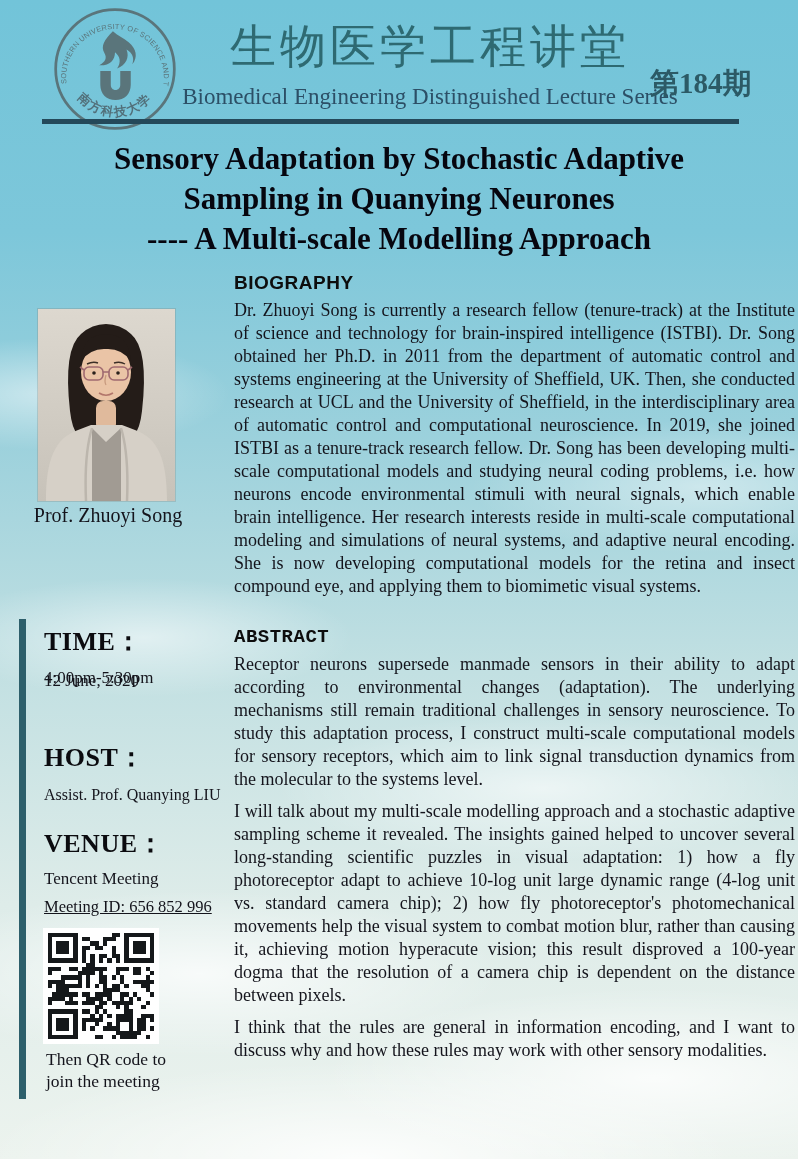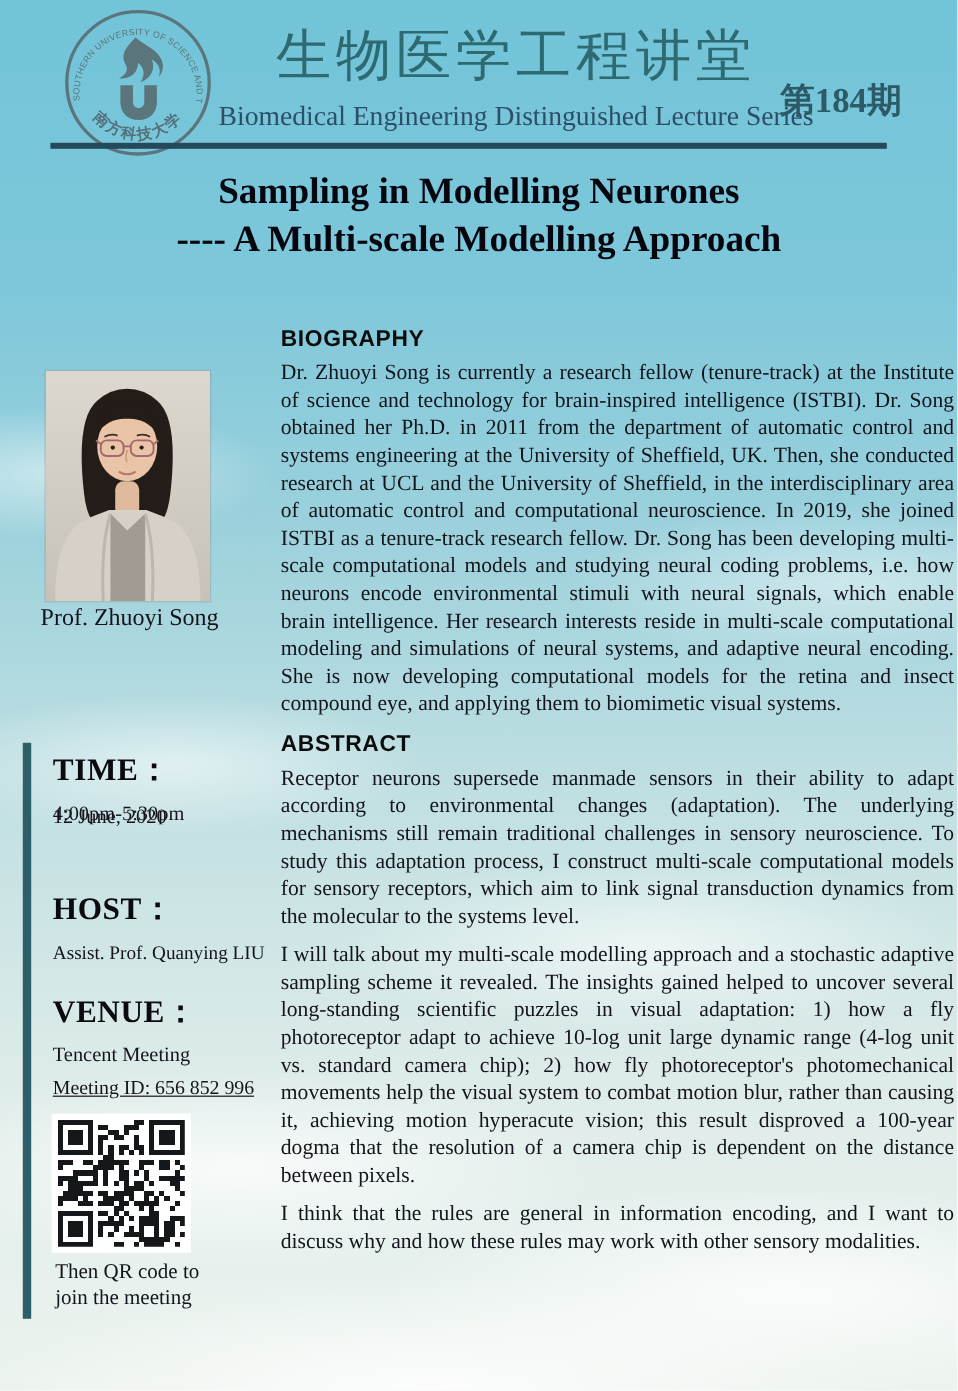--- a/index.html
+++ b/index.html
@@ -73,21 +73,21 @@
   
   .right-col { position:absolute; left:234px; top:272px; width:561px; }
   .sec-heading {
     font-family:"Liberation Sans", sans-serif; font-weight:800;
     font-size:19px; letter-spacing:.5px; color:#0d0d0d; margin-bottom:5px;
   }
   .body-text {
     font-size:18px; line-height:23px; text-align:justify; color:#14141c;
     font-family:"Liberation Serif", serif;
   }
-  .abstract-heading { margin-top:12px; }
+  .abstract-heading { margin-top:28px;font-family:Liberation Mono, monospace; }
   .para-gap { margin-top:9px; }
 </style>
 </head>
 <body>
 
 <div class="poster">
 
   <div class="seal">
     <svg viewBox="0 0 120 120" width="126" height="126">
       <circle cx="60" cy="60" r="56.5" fill="none" stroke="#5a757b" stroke-width="2.6"></circle>
@@ -107,21 +107,22 @@
       <path fill="#5a757b" d="M46,62 h10 v13 c0,3 1.8,5 4.5,5 c2.7,0 4.5,-2 4.5,-5 v-13 h10 v13 c0,9 -6,14.5 -14.5,14.5 c-8.5,0 -14.5,-5.5 -14.5,-14.5 z"></path>
     </svg>
   </div>
 
   <div class="series-cn">生物医学工程讲堂</div>
   <div class="series-en">Biomedical Engineering Distinguished Lecture Series</div>
   <div class="issue-no">第184期</div>
   <div class="divider"></div>
 
   <div class="talk-title">
-    <div>Sampling in Modelling Neurones</div>
+    <div>Sensory Adaptation by Stochastic Adaptive</div>
+    <div>Sampling in Quanying Neurones</div>
     <div>---- A Multi-scale Modelling Approach</div>
   </div>
 
   <div class="photo">
     <svg viewBox="0 0 137 192" width="137" height="192">
       <defs>
         <linearGradient id="pbg" x1="0" y1="0" x2="0" y2="1">
           <stop offset="0" stop-color="#ddd8cf"></stop>
             <stop offset="1" stop-color="#c7c2b9"></stop>
         </linearGradient>

